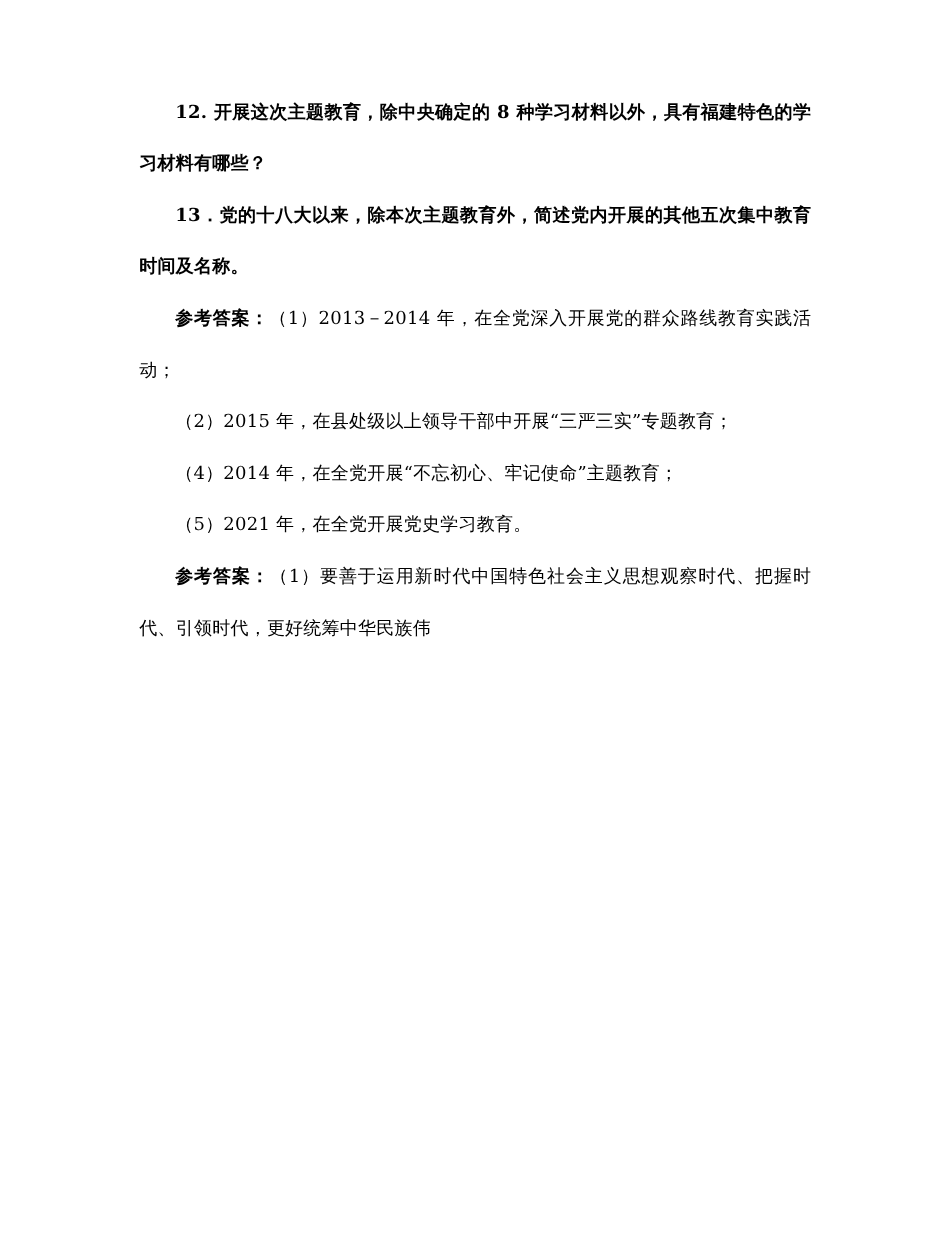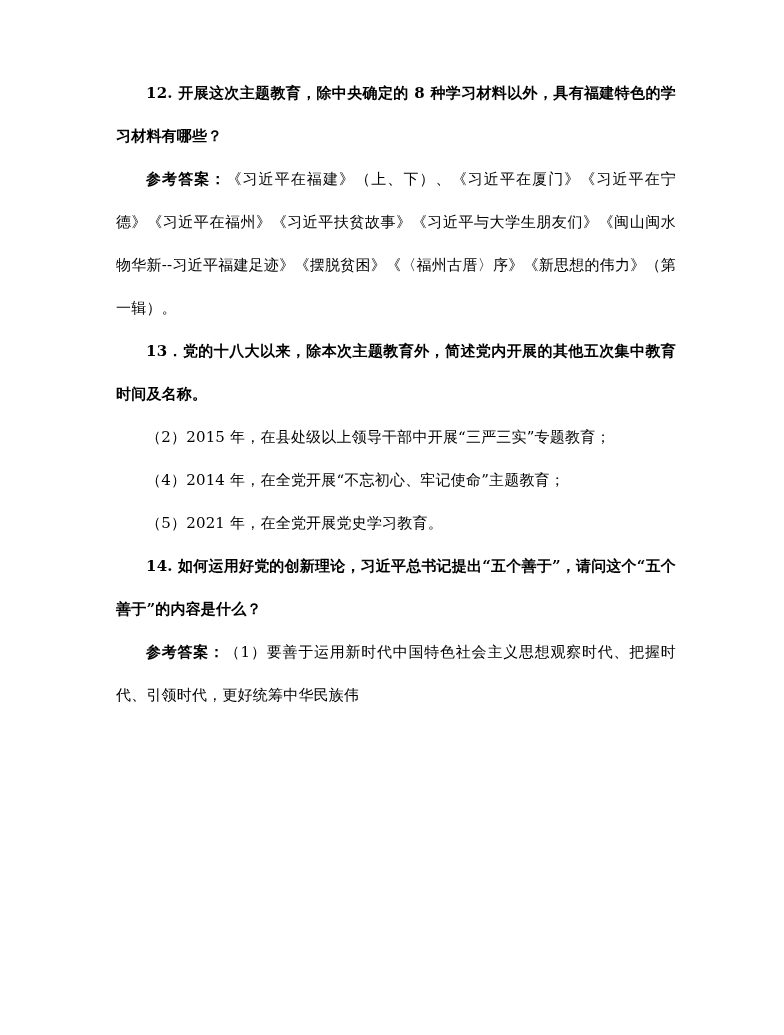--- a/index.html
+++ b/index.html
@@ -42,30 +42,29 @@
   }
 </style>
 </head>
 <body>
 
 <div class="page">
   <div class="doc-body">
 
     <p class="para bold">12. 开展这次主题教育，除中央确定的 8 种学习材料以外，具有福建特色的学习材料有哪些？</p>
 
-    <p class="para"><span class="lead">参考答案：</span><span>《习近平在福建》（上、下）、《习近平在厦门》《习近平在宁德》《习近平在福州》《习近平扶贫故事》《习近平与大学生朋友们》《闽山闽水物华新--习近平福建足迹》《摆脱贫困》《〈福州古厝〉序》《新思想的伟力》（第一辑）。</span></p>
 
     <p class="para bold">13．党的十八大以来，除本次主题教育外，简述党内开展的其他五次集中教育时间及名称。</p>
 
+    <p class="para"><span class="lead">参考答案：</span><span>（1）2013－2014 年，在全党深入开展党的群众路线教育实践活动；</span></p>
 
     <p class="para">（2）2015 年，在县处级以上领导干部中开展“三严三实”专题教育；</p>
 
 
     <p class="para">（4）2014 年，在全党开展“不忘初心、牢记使命”主题教育；</p>
 
     <p class="para">（5）2021 年，在全党开展党史学习教育。</p>
 
-    <p class="para bold">14. 如何运用好党的创新理论，习近平总书记提出“五个善于”，请问这个“五个善于”的内容是什么？</p>
 
     <p class="para"><span class="lead">参考答案：</span><span>（1）要善于运用新时代中国特色社会主义思想观察时代、把握时代、引领时代，更好统筹中华民族伟</span></p>
 
   </div>
 </div>
 
 </body></html>

